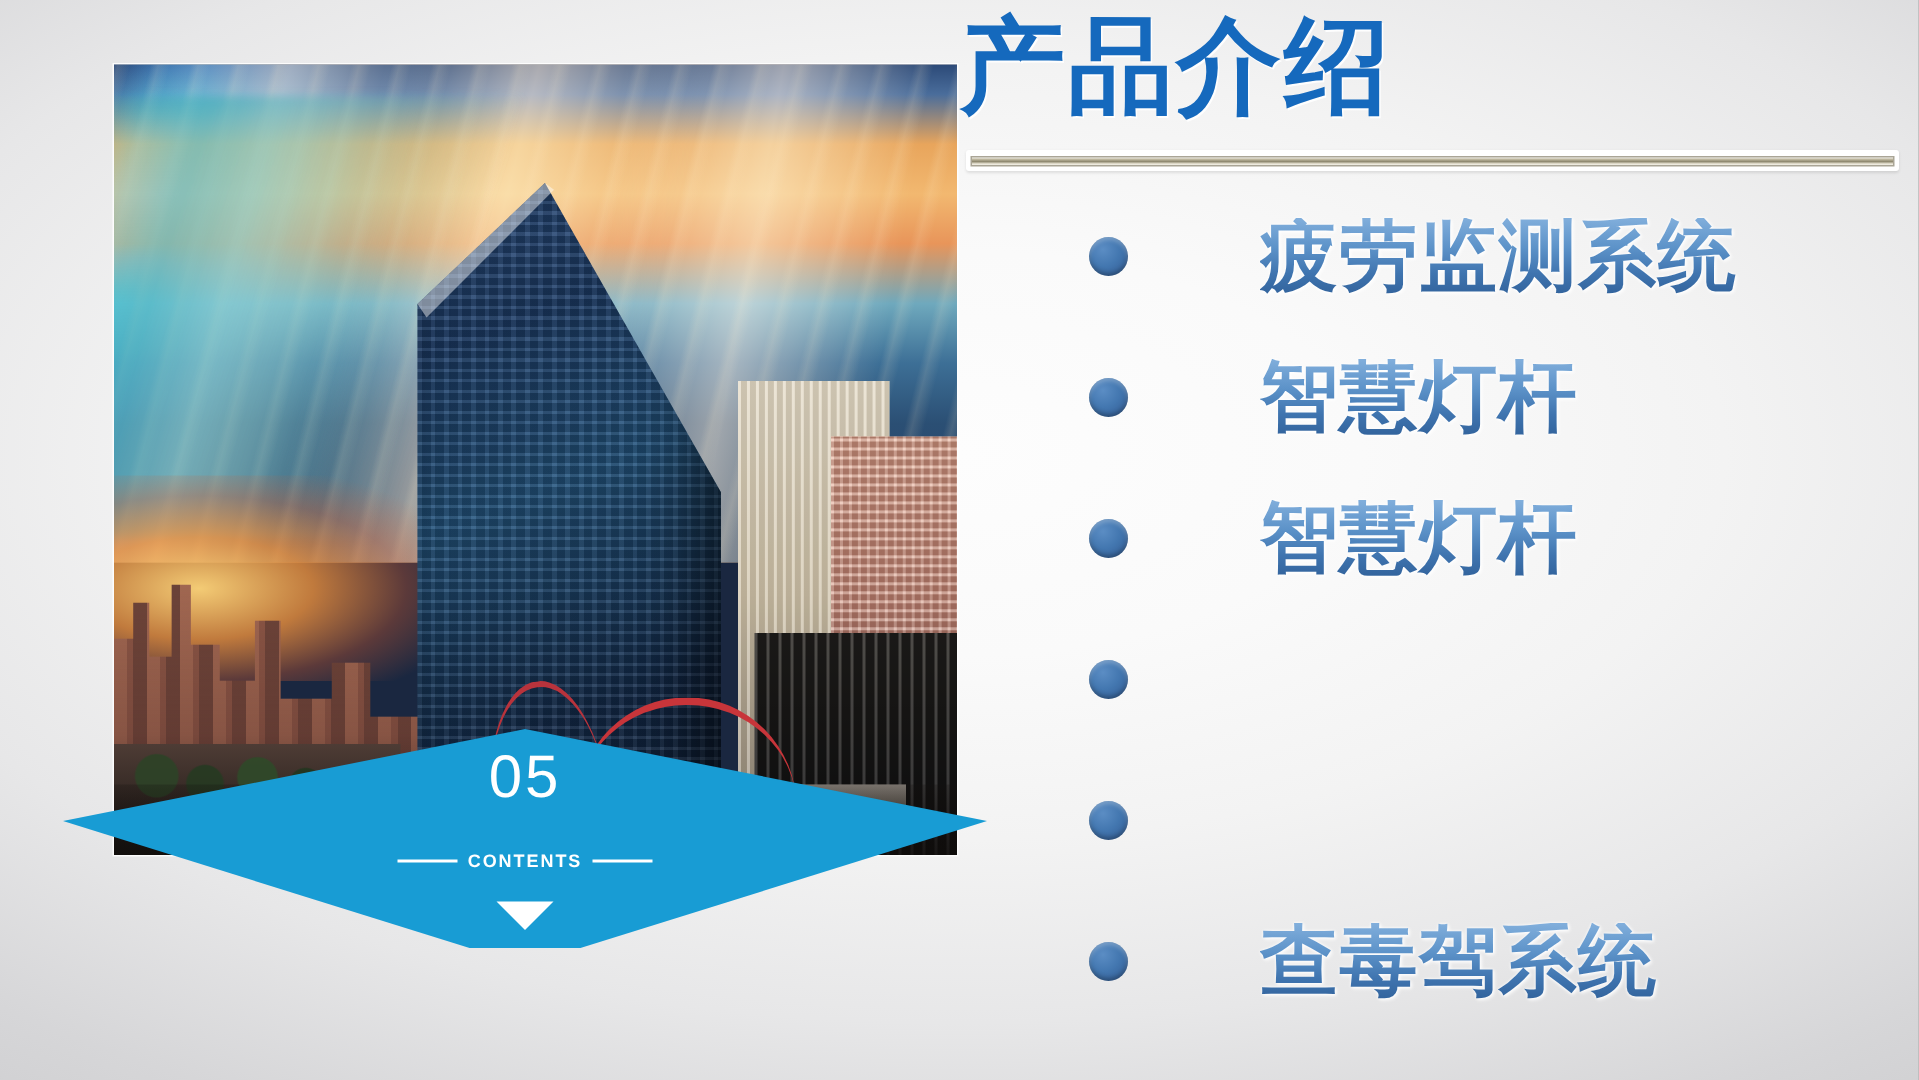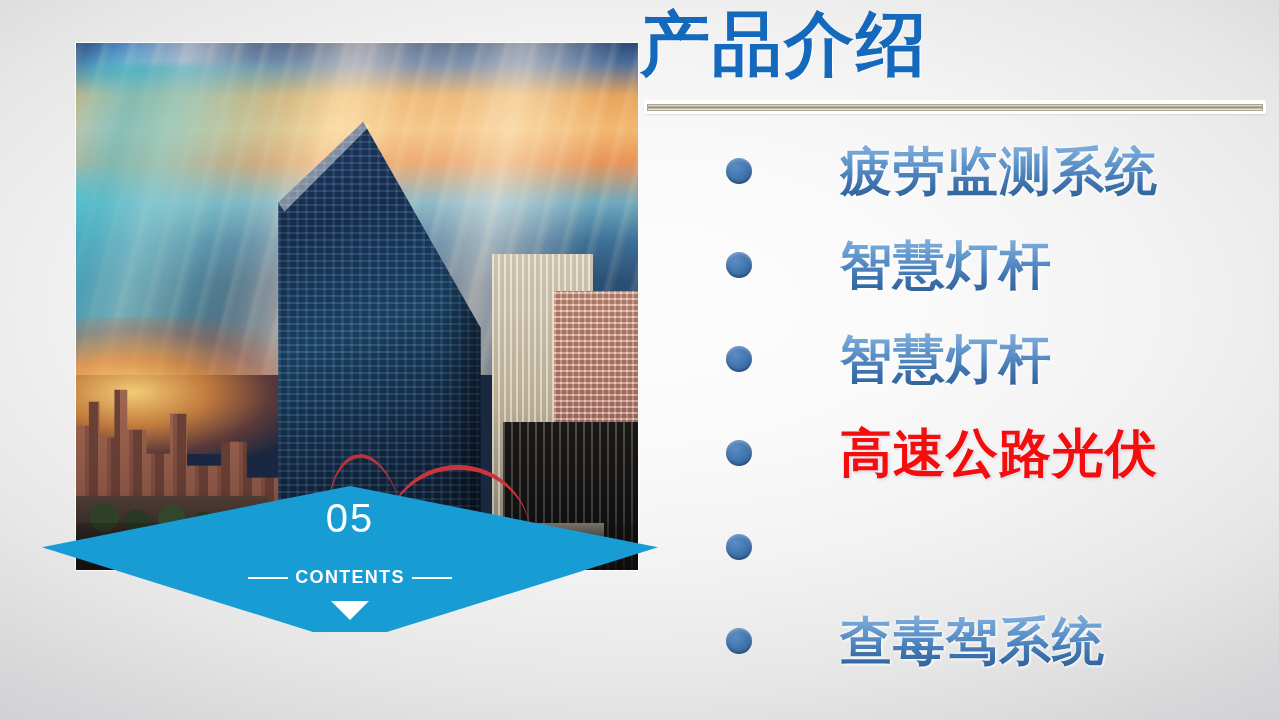--- a/index.html
+++ b/index.html
@@ -245,21 +245,21 @@
     justify-content: center;
     gap: 7px;
   }
   .chev-rule {
     width: 40px;
     height: 2px;
     background: #ffffff;
   }
   .chev-contents {
     color: #ffffff;
-    font-size: 18px;
+    font-size: 12px;
     font-weight: bold;
     letter-spacing: 1.3px;
   }
   .chev-caret {
     position: absolute;
     left: 42px;
     top: 601px;
     width: 616px;
     text-align: center;
     line-height: 0;
@@ -418,21 +418,20 @@
         <span class="toc-text blue">智慧灯杆</span>
       </div>
 
       <div class="toc-item">
         <span class="toc-bullet"></span>
         <span class="toc-text blue">智慧灯杆</span>
       </div>
 
       <div class="toc-item">
         <span class="toc-bullet"></span>
-        <span class="toc-text red">高速公路光伏</span>
       </div>
 
       <div class="toc-item">
         <span class="toc-bullet"></span>
       </div>
 
       <div class="toc-item">
         <span class="toc-bullet"></span>
         <span class="toc-text blue">查毒驾系统</span>
       </div>

